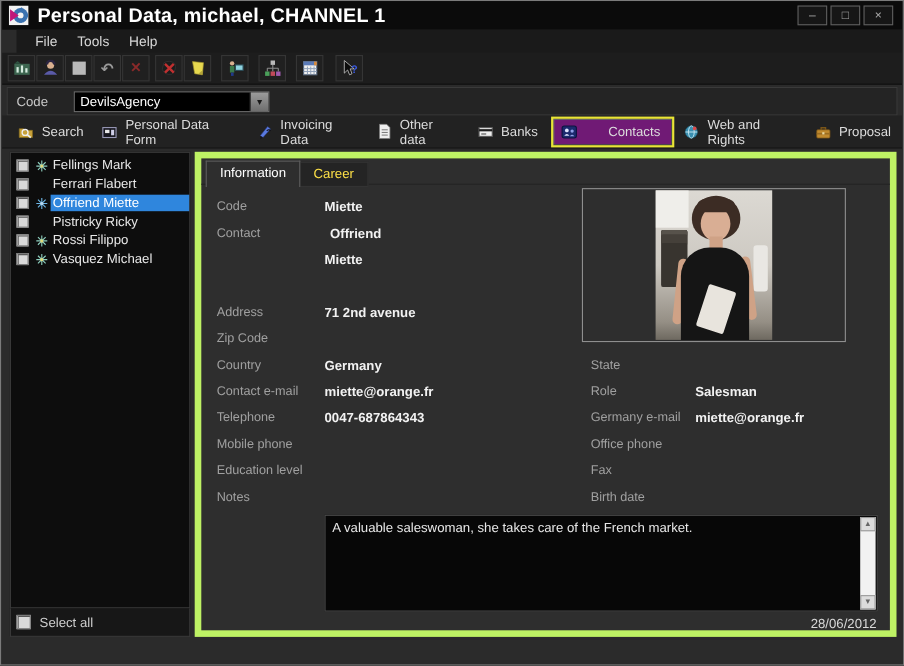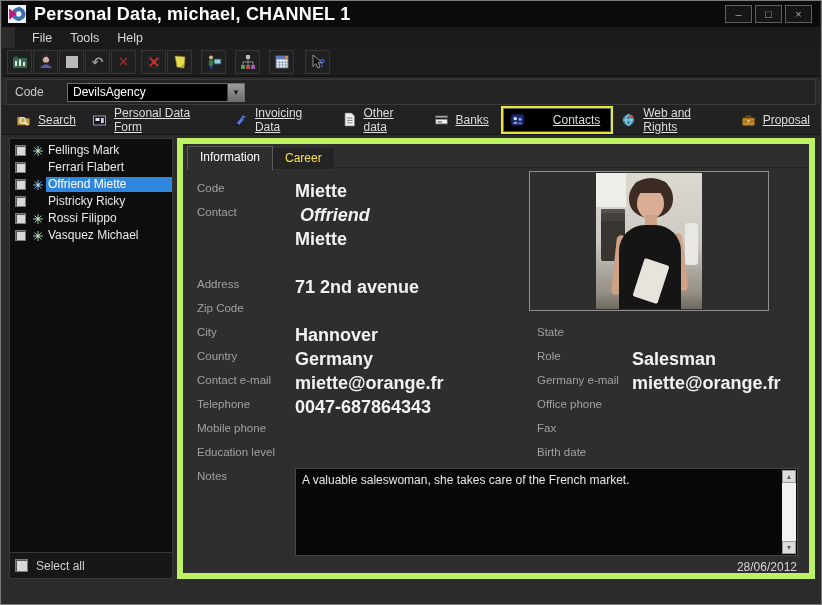--- a/index.html
+++ b/index.html
@@ -27,23 +27,23 @@
   .gap4{margin-left:4px;} .gap8{margin-left:8px;} .gap10{margin-left:10px;}
   
   .codebar{position:absolute;left:5px;top:78px;width:810px;height:26px;background:#242424;border:1px solid #3a3a3a;display:flex;align-items:center;}
   .codelabel{font-size:12px;color:#c8c8c8;margin-left:8px;width:52px;}
   .combo{position:relative;width:178px;height:19px;background:#000;border:1px solid #6e6e6e;display:flex;align-items:center;}
   .combo .val{font-size:12px;color:#fff;padding-left:5px;flex:1;}
   .combo .drop{width:17px;height:17px;background:linear-gradient(180deg,#9c9c9c,#6e6e6e);color:#1a1a1a;font-size:8px;
                display:flex;align-items:center;justify-content:center;border-left:1px solid #444;}
   
   .navbar{position:absolute;left:1px;top:104px;right:1px;height:30px;background:#222;display:flex;align-items:center;padding-left:8px;border-bottom:1px solid #161616;}
-  .navtab{display:flex;align-items:center;gap:7px;font-size:12px;color:#dcdcdc;padding:4px 10px 4px 6px;text-decoration:underline;}
+  .navtab{display:flex;align-items:center;gap:7px;font-size:12px;color:#dcdcdc;padding:4px 10px 4px 6px;}
   .navtab svg{flex:0 0 auto;}
-  .navtab.active{background:#000000;border:1px solid #4a4a4a;border-top-color:#666;border-left-color:#666;
+  .navtab.active{background:#701a75;border:1px solid #4a4a4a;border-top-color:#666;border-left-color:#666;
                  outline:2px solid #e8e536;outline-offset:0;margin:16px 4px;gap:28px;}
   
   .listpanel{position:absolute;left:8px;top:137px;width:164px;height:415px;background:#0d0d0d;border:1px solid #383838;padding-top:3px;}
   .lrow{height:17px;display:flex;align-items:center;padding-left:5px;}
   .cbox{width:11px;height:11px;background:#d9d9d9;border:1px solid #7a7a7a;box-shadow:inset 1px 1px 0 #555;flex:0 0 auto;}
   .lico{width:16px;height:13px;margin-left:4px;display:flex;align-items:center;justify-content:center;flex:0 0 auto;}
   .lname{font-size:12px;color:#e8e8e8;white-space:nowrap;flex:1;padding:0 2px;line-height:15px;}
   .lrow.sel .lname{background:#2f86dd;color:#ffffff;}
   .selectall{position:absolute;left:8px;top:552px;width:164px;height:26px;background:#171717;border:1px solid #383838;border-top:none;display:flex;align-items:center;padding-left:5px;gap:8px;}
   .selectall .txt{font-size:12px;color:#cfcfcf;}
@@ -53,22 +53,22 @@
   .dtab{font-size:12px;padding:3px 12px 4px 12px;}
   .dtab.on{background:#2e2e2e;border:1px solid #5c5c5c;border-bottom:none;color:#ffffff;position:relative;z-index:2;}
   .dtab.off{background:#242424;border:1px solid #333;border-left:none;color:#fde047;margin-top:1px;}
   .tabline{position:absolute;left:0;right:0;top:23px;height:1px;background:#232323;}
   .fl{position:absolute;left:14px;top:37px;width:330px;}
   .fr{position:absolute;left:354px;top:181px;width:270px;}
   .frow{height:24px;display:flex;align-items:flex-start;}
   .frow.blank{height:24px;}
   .flabel{font-size:11.5px;color:#a0a0a0;width:98px;flex:0 0 auto;padding-top:1px;}
   .fr .flabel{width:95px;}
-  .fvalue{font-size:18px;font-weight:bold;color:#f2f2f2;}
-  .fvalue.ind{padding-left:5px;font-style:italic;}
+  .fvalue{font-size:12px;font-weight:bold;color:#f2f2f2;}
+  .fvalue.ind{padding-left:5px;}
   .cont2{height:24px;display:flex;}
   .cont2 .sp{width:98px;flex:0 0 auto;}
   
   .photoframe{position:absolute;left:346px;top:27px;width:240px;height:140px;border:1px solid #8f8f8f;background:#2e2e2e;display:flex;justify-content:center;align-items:center;}
   .photo{position:relative;width:106px;height:136px;overflow:hidden;background:linear-gradient(180deg,#dcd9d3 0%,#cdc9c2 50%,#958f85 88%,#6e6960 100%);}
   .photo .win{position:absolute;left:0;top:0;width:30px;height:34px;background:#efeeea;}
   .photo .rack{position:absolute;left:5px;top:36px;width:24px;height:52px;background:#38342f;border-radius:2px;box-shadow:inset 0 4px 0 #57524b,inset 0 12px 0 #45403a;}
   .photo .pillar{position:absolute;right:4px;top:50px;width:13px;height:42px;background:#e9e7e3;border-radius:3px;}
   .photo .hair{position:absolute;left:33px;top:5px;width:44px;height:40px;background:#3c2c24;border-radius:50% 50% 46% 46%;}
   .photo .face{position:absolute;left:41px;top:15px;width:27px;height:31px;background:#d9ae94;border-radius:50%;}
@@ -365,24 +365,20 @@
       <div class="frow blank"></div>
       <div class="frow">
         <span class="flabel">Address</span>
         <span class="fvalue">71 2nd avenue</span>
       </div>
       <div class="frow">
         <span class="flabel">Zip Code</span>
         <span class="fvalue"></span>
       </div>
       <div class="frow">
-        <span class="flabel">City</span>
-        <span class="fvalue">Hannover</span>
-      </div>
-      <div class="frow">
         <span class="flabel">Country</span>
         <span class="fvalue">Germany</span>
       </div>
       <div class="frow">
         <span class="flabel">Contact e-mail</span>
         <span class="fvalue">miette@orange.fr</span>
       </div>
       <div class="frow">
         <span class="flabel">Telephone</span>
         <span class="fvalue">0047-687864343</span>

